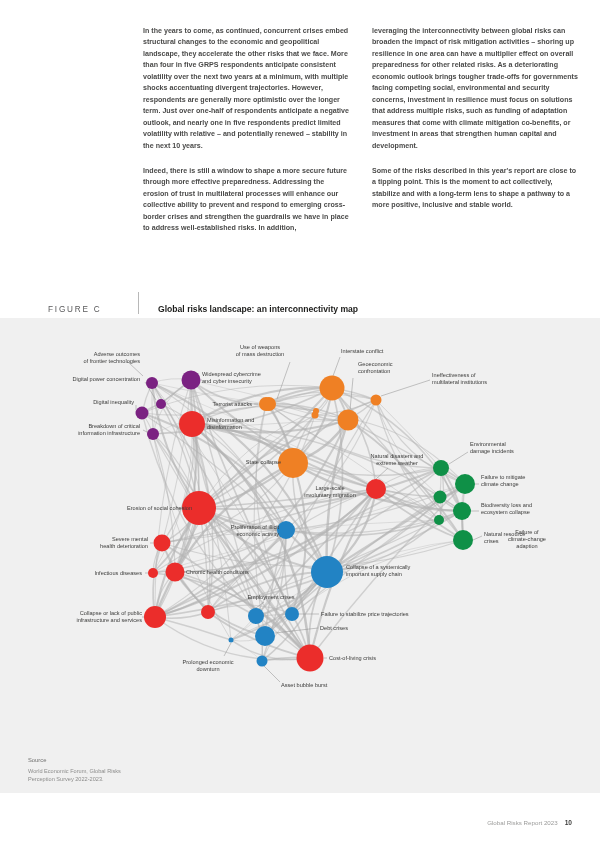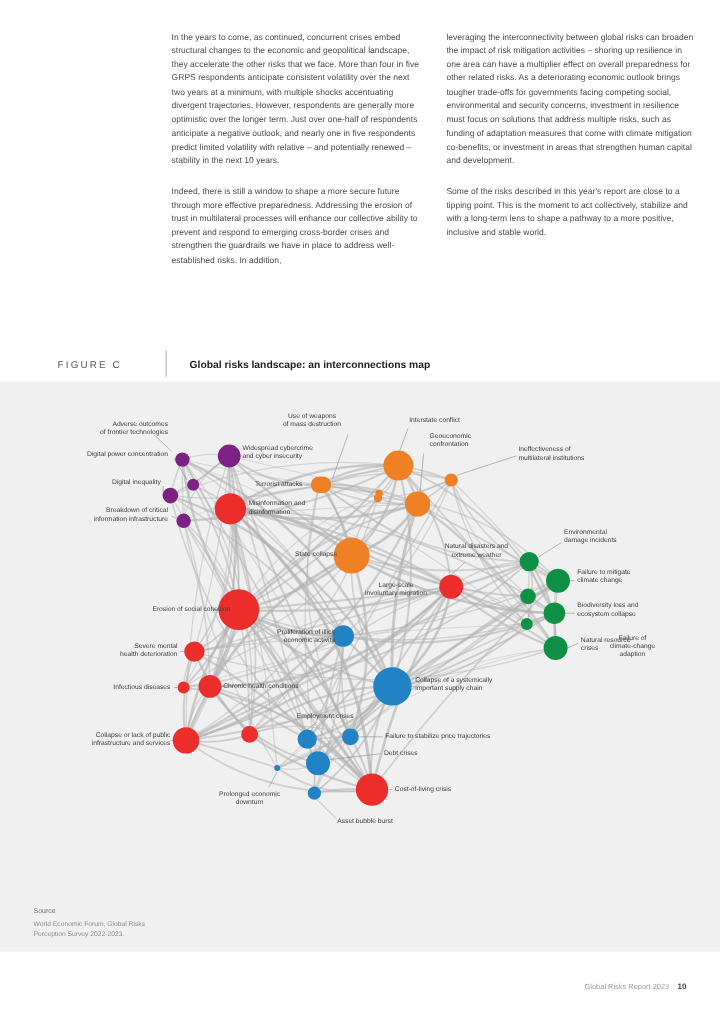--- a/index.html
+++ b/index.html
@@ -17,20 +17,21 @@
   }
 
   
   .top-text {
     position: absolute;
     top: 26px;
     left: 143px;
     width: 437px;
     display: flex;
     gap: 22px;
+    font-weight: bold;
   }
   .col {
     width: 207px;
   }
   .col p {
     margin: 0 0 14px 0;
     font-size: 7.1px;
     line-height: 11.45px;
     color: #4a4a49;
     letter-spacing: 0.01px;
@@ -38,21 +39,21 @@
   .col p:last-child { margin-bottom: 0; }
 
   
   .figure-header {
     position: absolute;
     top: 292px;
     left: 48px;
     width: 532px;
     height: 22px;
     display: flex;
-    align-items: center;
+    align-items: flex-end;
   }
   .figure-label {
     font-size: 8.2px;
     letter-spacing: 1.8px;
     color: #58585a;
     width: 90px;
     padding-top: 2px;
   }
   .figure-divider {
     width: 1px;
@@ -150,21 +151,21 @@
   </div>
   <div class="col">
     <p>leveraging the interconnectivity between global risks can broaden the impact of risk mitigation activities – shoring up resilience in one area can have a multiplier effect on overall preparedness for other related risks. As a deteriorating economic outlook brings tougher trade-offs for governments facing competing social, environmental and security concerns, investment in resilience must focus on solutions that address multiple risks, such as funding of adaptation measures that come with climate mitigation co-benefits, or investment in areas that strengthen human capital and development.</p>
     <p>Some of the risks described in this year's report are close to a tipping point. This is the moment to act collectively, stabilize and with a long-term lens to shape a pathway to a more positive, inclusive and stable world.</p>
   </div>
 </div>
 
 <div class="figure-header">
   <div class="figure-label">FIGURE C</div>
   <div class="figure-divider"></div>
-  <div class="figure-title">Global risks landscape: an interconnections map</div>
+  <div class="figure-title">Global risks landscape: an interconnectivity map</div>
 </div>
 
 <div class="diagram-panel">
   <svg class="net-svg" id="net-svg" viewBox="0 0 600 370">
       <g>
         <path d="M 152 65 Q 155.9864767687158 75.72008138483608 161 86" fill="none" stroke="#b2b2b2" stroke-width="0.77" stroke-opacity="0.42" stroke-linecap="round"></path>
         <path d="M 152 65 Q 145.41130666036332 79.47043555345445 142 95" fill="none" stroke="#b2b2b2" stroke-width="1.26" stroke-opacity="0.50" stroke-linecap="round"></path>
         <path d="M 152 65 Q 151.65124212665643 90.51664231124204 153 116" fill="none" stroke="#b2b2b2" stroke-width="1.06" stroke-opacity="0.47" stroke-linecap="round"></path>
         <path d="M 152 65 Q 171.09559511573417 58.2427365045443 191 62" fill="none" stroke="#b2b2b2" stroke-width="0.94" stroke-opacity="0.45" stroke-linecap="round"></path>
         <path d="M 152 65 Q 208.5058102264913 78.1827444847615 266 86" fill="none" stroke="#b2b2b2" stroke-width="0.81" stroke-opacity="0.43" stroke-linecap="round"></path>

